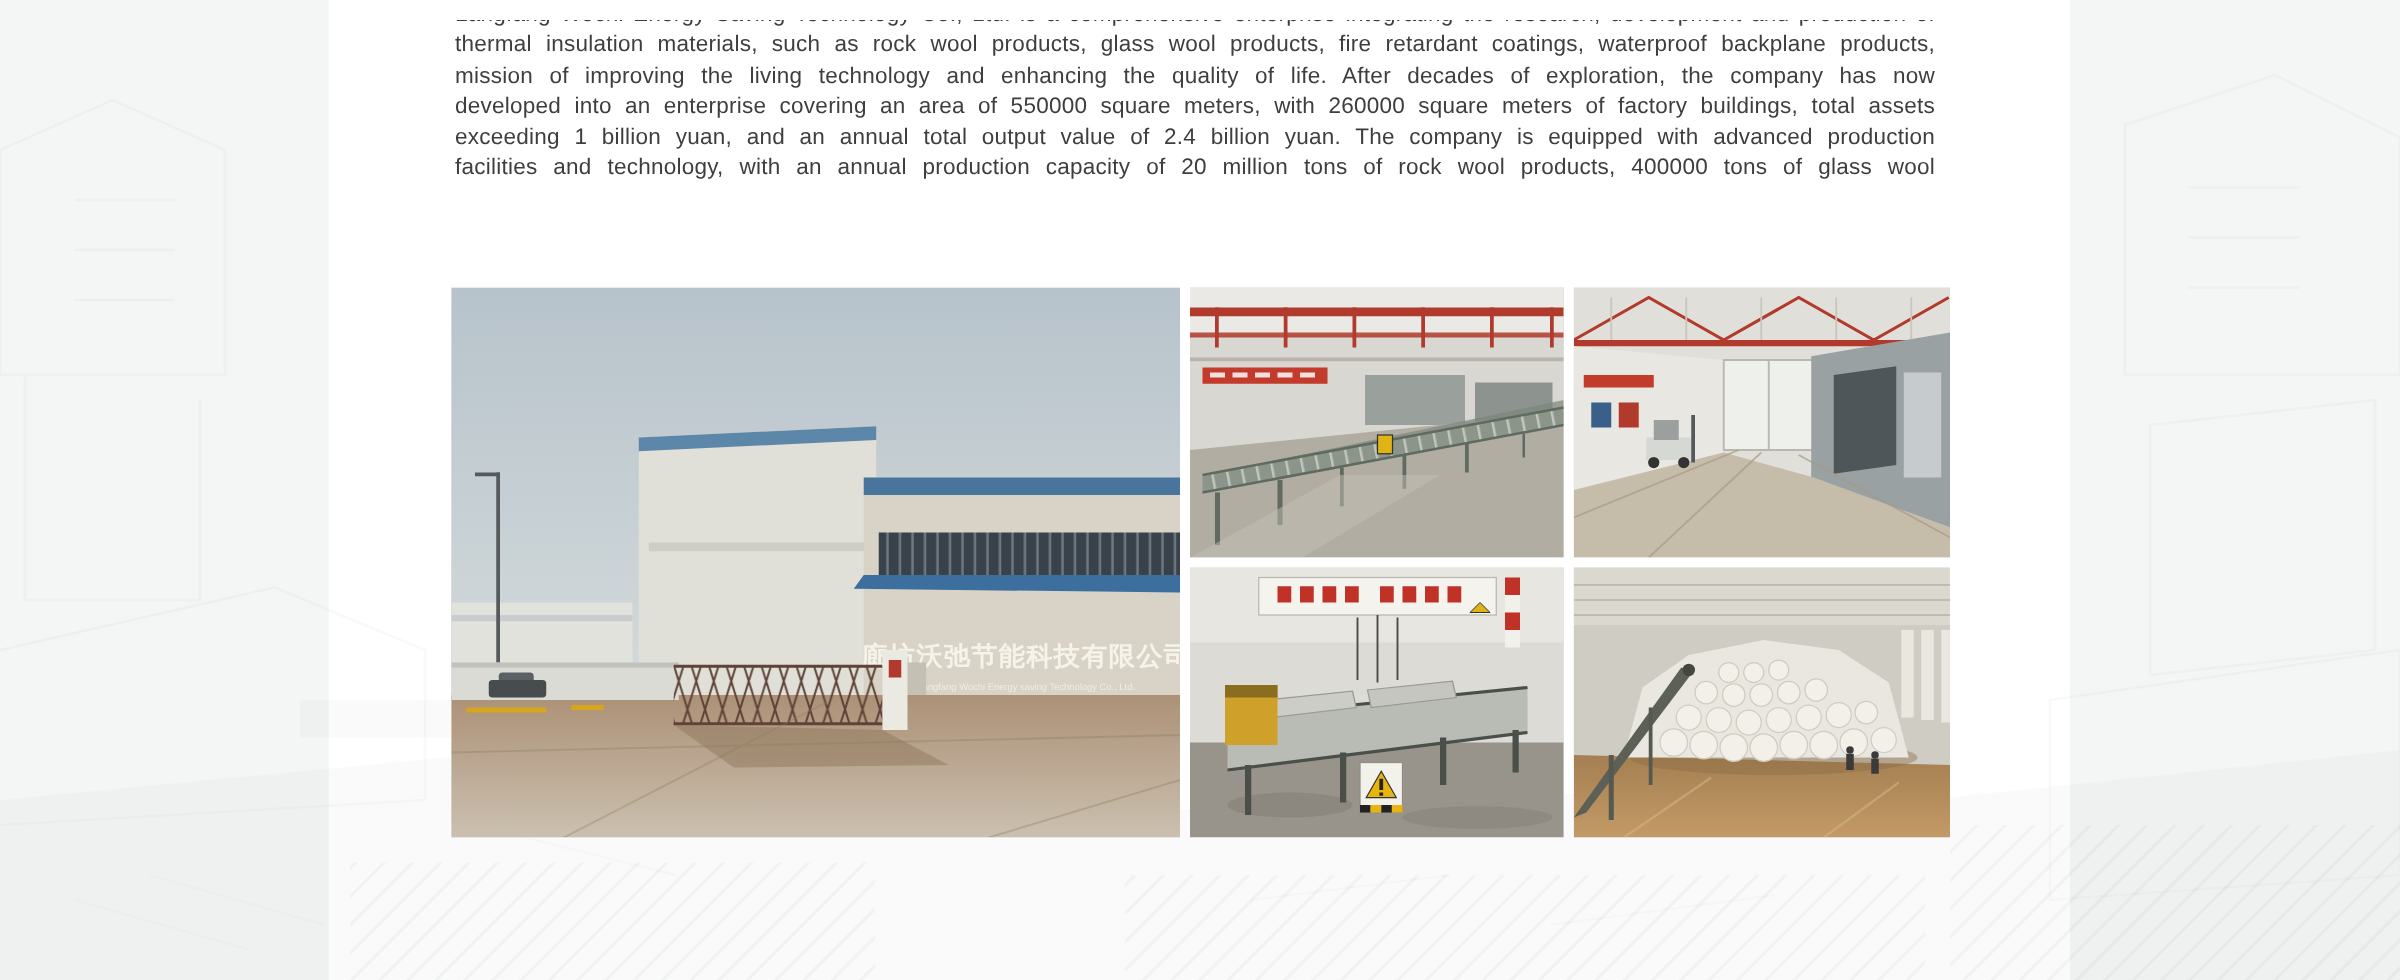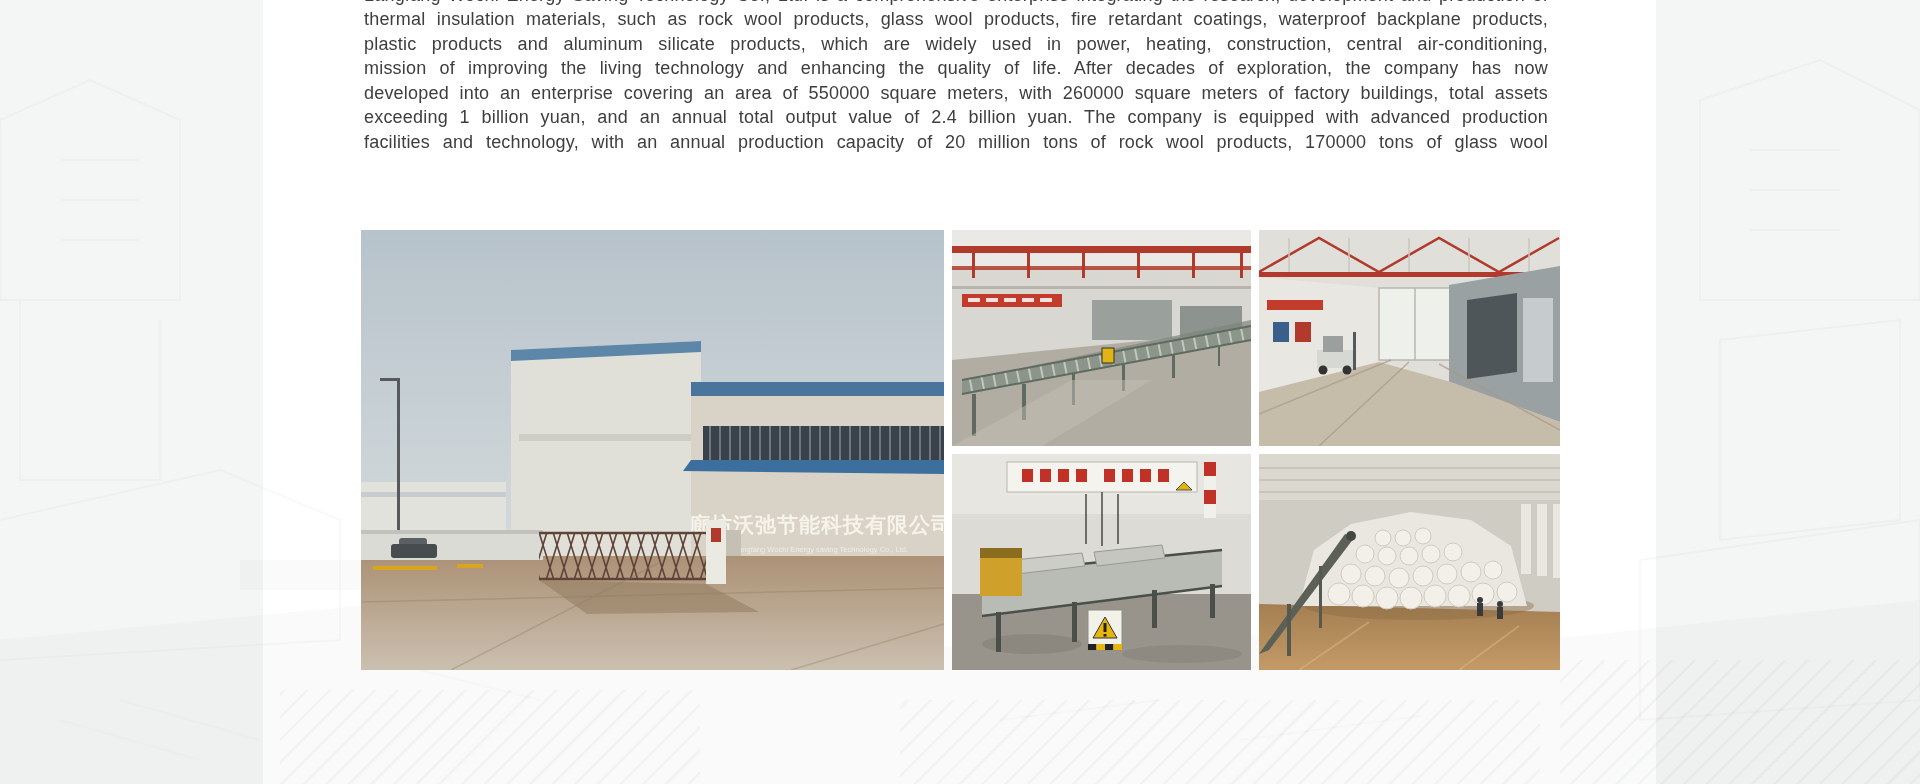--- a/index.html
+++ b/index.html
@@ -5,21 +5,21 @@
   * { margin:0; padding:0; box-sizing:border-box; }
   html,body { width:1920px; height:784px; overflow:hidden; background:#ffffff;
               font-family:"Liberation Sans","DejaVu Sans",sans-serif; }
   .page { position:relative; width:1920px; height:784px; background:#ffffff; }
 
   .side-shade { position:absolute; top:0; height:784px; background:#f4f5f5; z-index:0; }
   .side-shade.left { left:0; width:263px; }
   .side-shade.right { left:1656px; width:264px; }
   .bg-watermark { position:absolute; left:0; top:0; z-index:1; opacity:0.6; }
 
-  .about { position:absolute; left:364px; top:0; width:1184px; z-index:3;
+  .about { position:absolute; left:364px; top:16px; width:1184px; z-index:3;
            color:#3e3e3e; font-size:18px; }
   .line { height:24.5px; line-height:24.5px; text-align:justify; text-align-last:justify;
           white-space:nowrap; letter-spacing:0.2px; }
   .line.last { text-align-last:left; }
   .line.clipped { height:7px; overflow:hidden; }
   .line.clipped .inner { display:block; margin-top:-17.5px; line-height:24.5px; }
 
   .gallery { position:absolute; left:361px; top:230px; width:1199px; height:440px; z-index:3;
              display:grid; grid-template-columns:583px 299px 301px;
              grid-template-rows:216px 216px; gap:8px; }
@@ -65,25 +65,24 @@
       <path d="M120,700 L260,740 M60,720 L200,760 M380,660 L540,700"></path>
       <path d="M1000,720 L1160,700 M1240,740 L1420,716"></path>
     </g>
   </svg>
 
   <div class="about">
     <div class="line clipped">
       <span class="inner">Langfang Wochi Energy Saving Technology Co., Ltd. is a comprehensive enterprise integrating the research, development and production of</span>
     </div>
     <div class="line">thermal insulation materials, such as rock wool products, glass wool products, fire retardant coatings, waterproof backplane products,</div>
-    <div class="line">plastic products and aluminum silicate products, which are widely used in power, heating, construction, central air-conditioning,</div>
     <div class="line">mission of improving the living technology and enhancing the quality of life. After decades of exploration, the company has now</div>
     <div class="line">developed into an enterprise covering an area of 550000 square meters, with 260000 square meters of factory buildings, total assets</div>
     <div class="line">exceeding 1 billion yuan, and an annual total output value of 2.4 billion yuan. The company is equipped with advanced production</div>
-    <div class="line">facilities and technology, with an annual production capacity of 20 million tons of rock wool products, 170000 tons of glass wool</div>
+    <div class="line">facilities and technology, with an annual production capacity of 20 million tons of rock wool products, 400000 tons of glass wool</div>
   </div>
 
   <div class="gallery">
 
     <figure class="photo main">
       <svg viewBox="0 0 583 440" preserveAspectRatio="none">
         <defs>
           <linearGradient id="sky1" x1="0" y1="0" x2="0" y2="1">
             <stop offset="0" stop-color="#b7c3cb"></stop>
               <stop offset="1" stop-color="#dde2e1"></stop>

